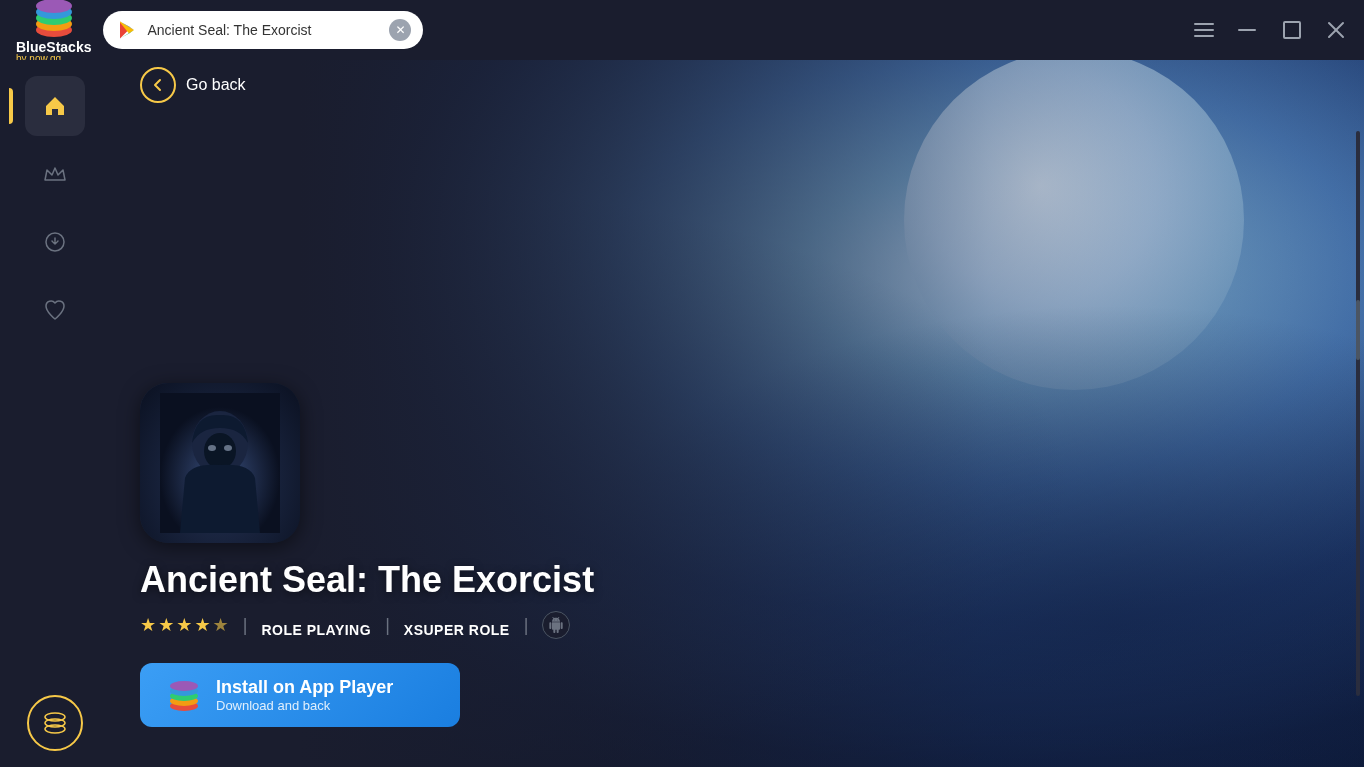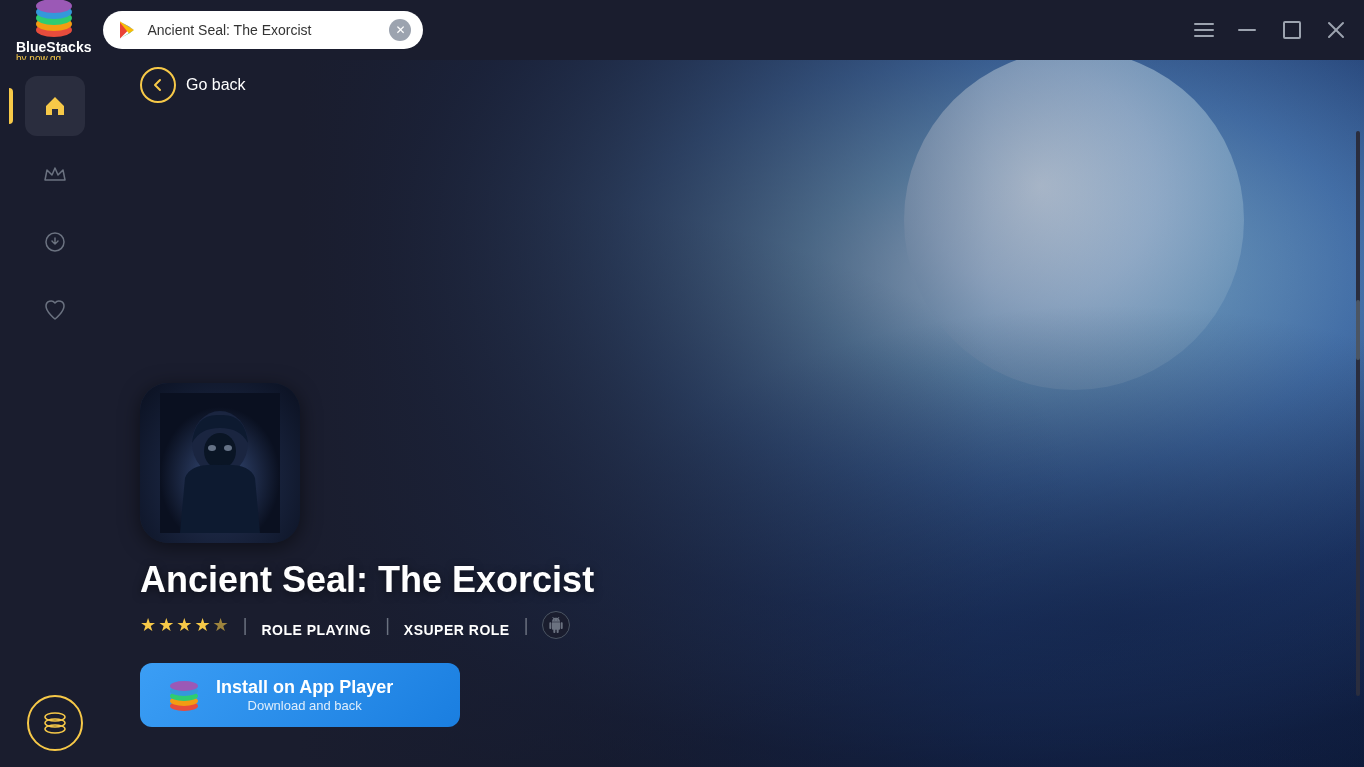--- a/index.html
+++ b/index.html
@@ -335,21 +335,21 @@
       width: 320px;
       height: 64px;
     }
     .install-btn-icon {
       width: 40px;
       height: 40px;
     }
     .install-btn-text {
       display: flex;
       flex-direction: column;
-      align-items: center;
+      align-items: flex-start;
     }
     .install-btn-main {
       color: #fff;
       font-size: 18px;
       font-weight: 700;
     }
     .install-btn-sub {
       color: rgba(255,255,255,0.85);
       font-size: 13px;
     }

